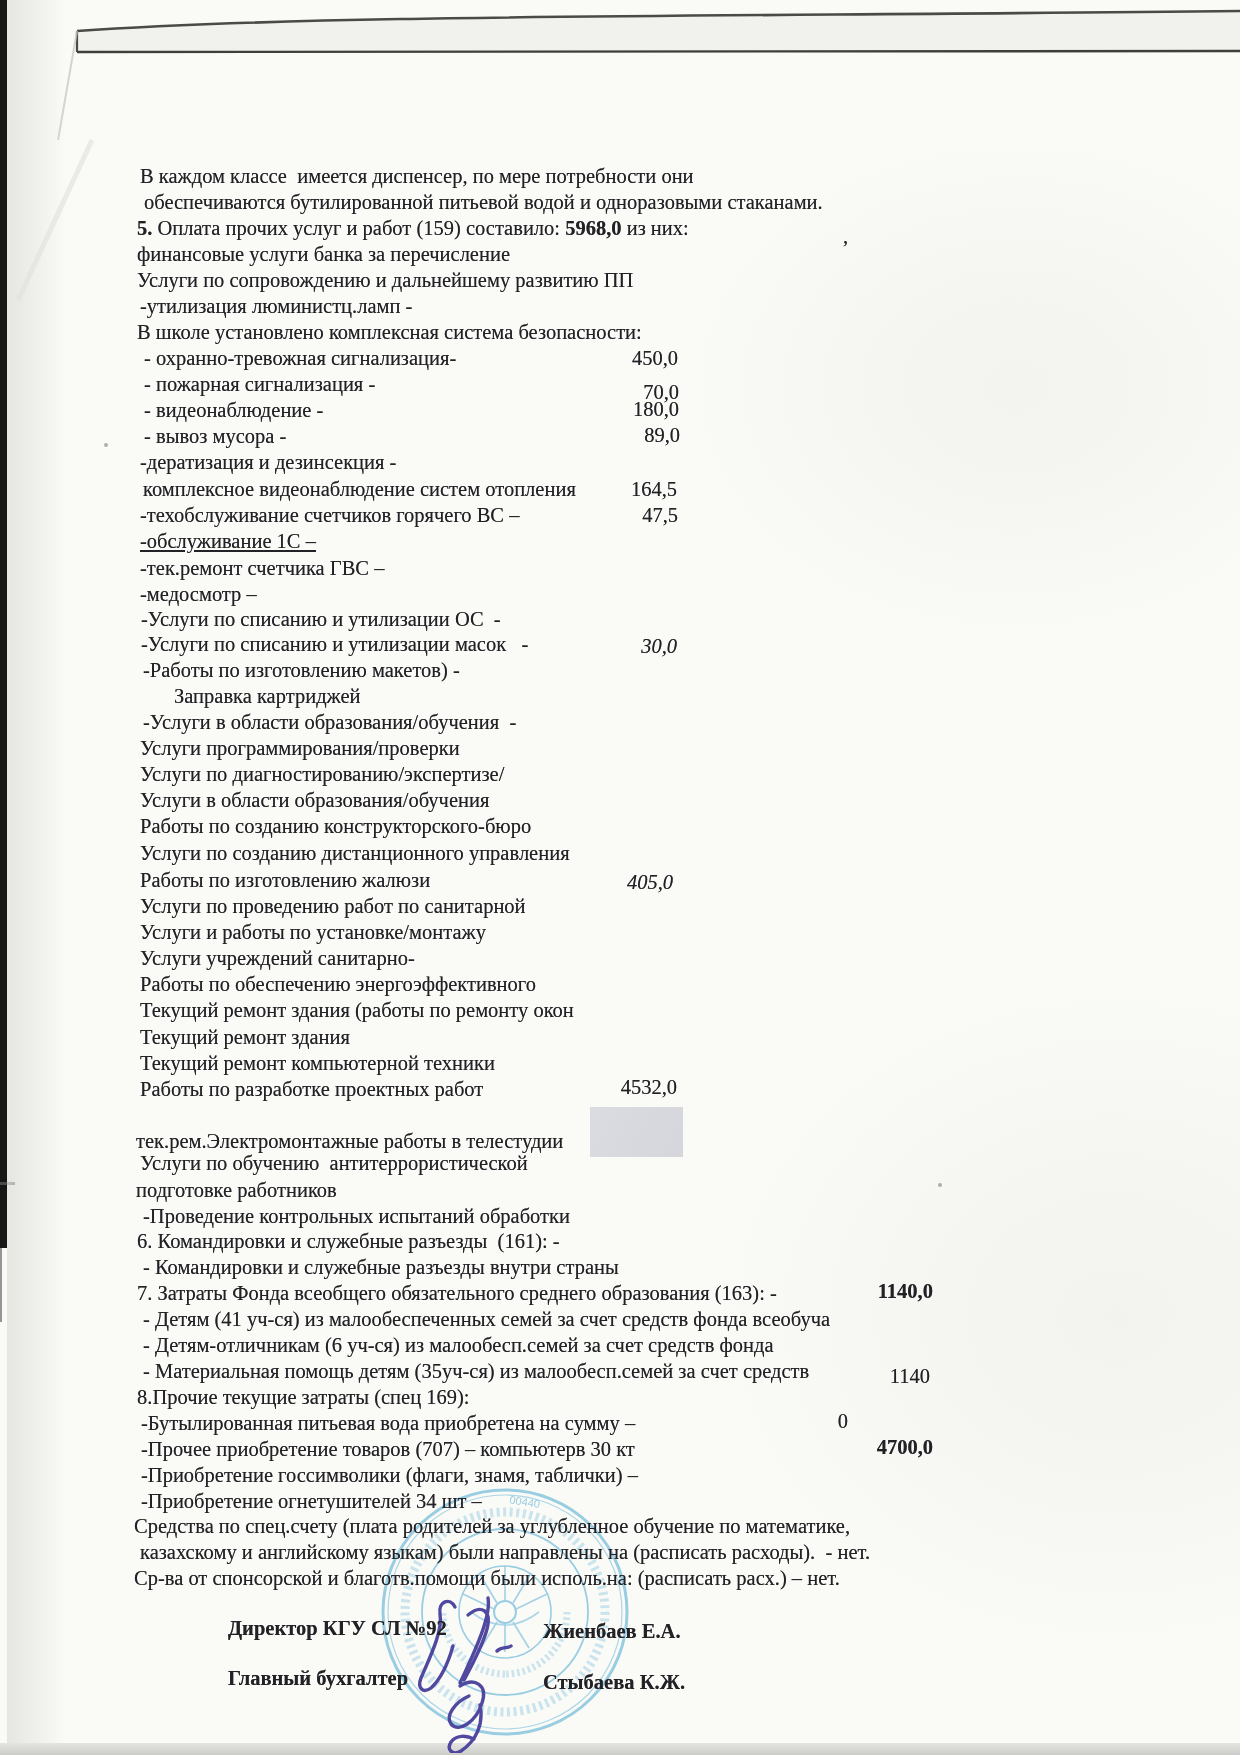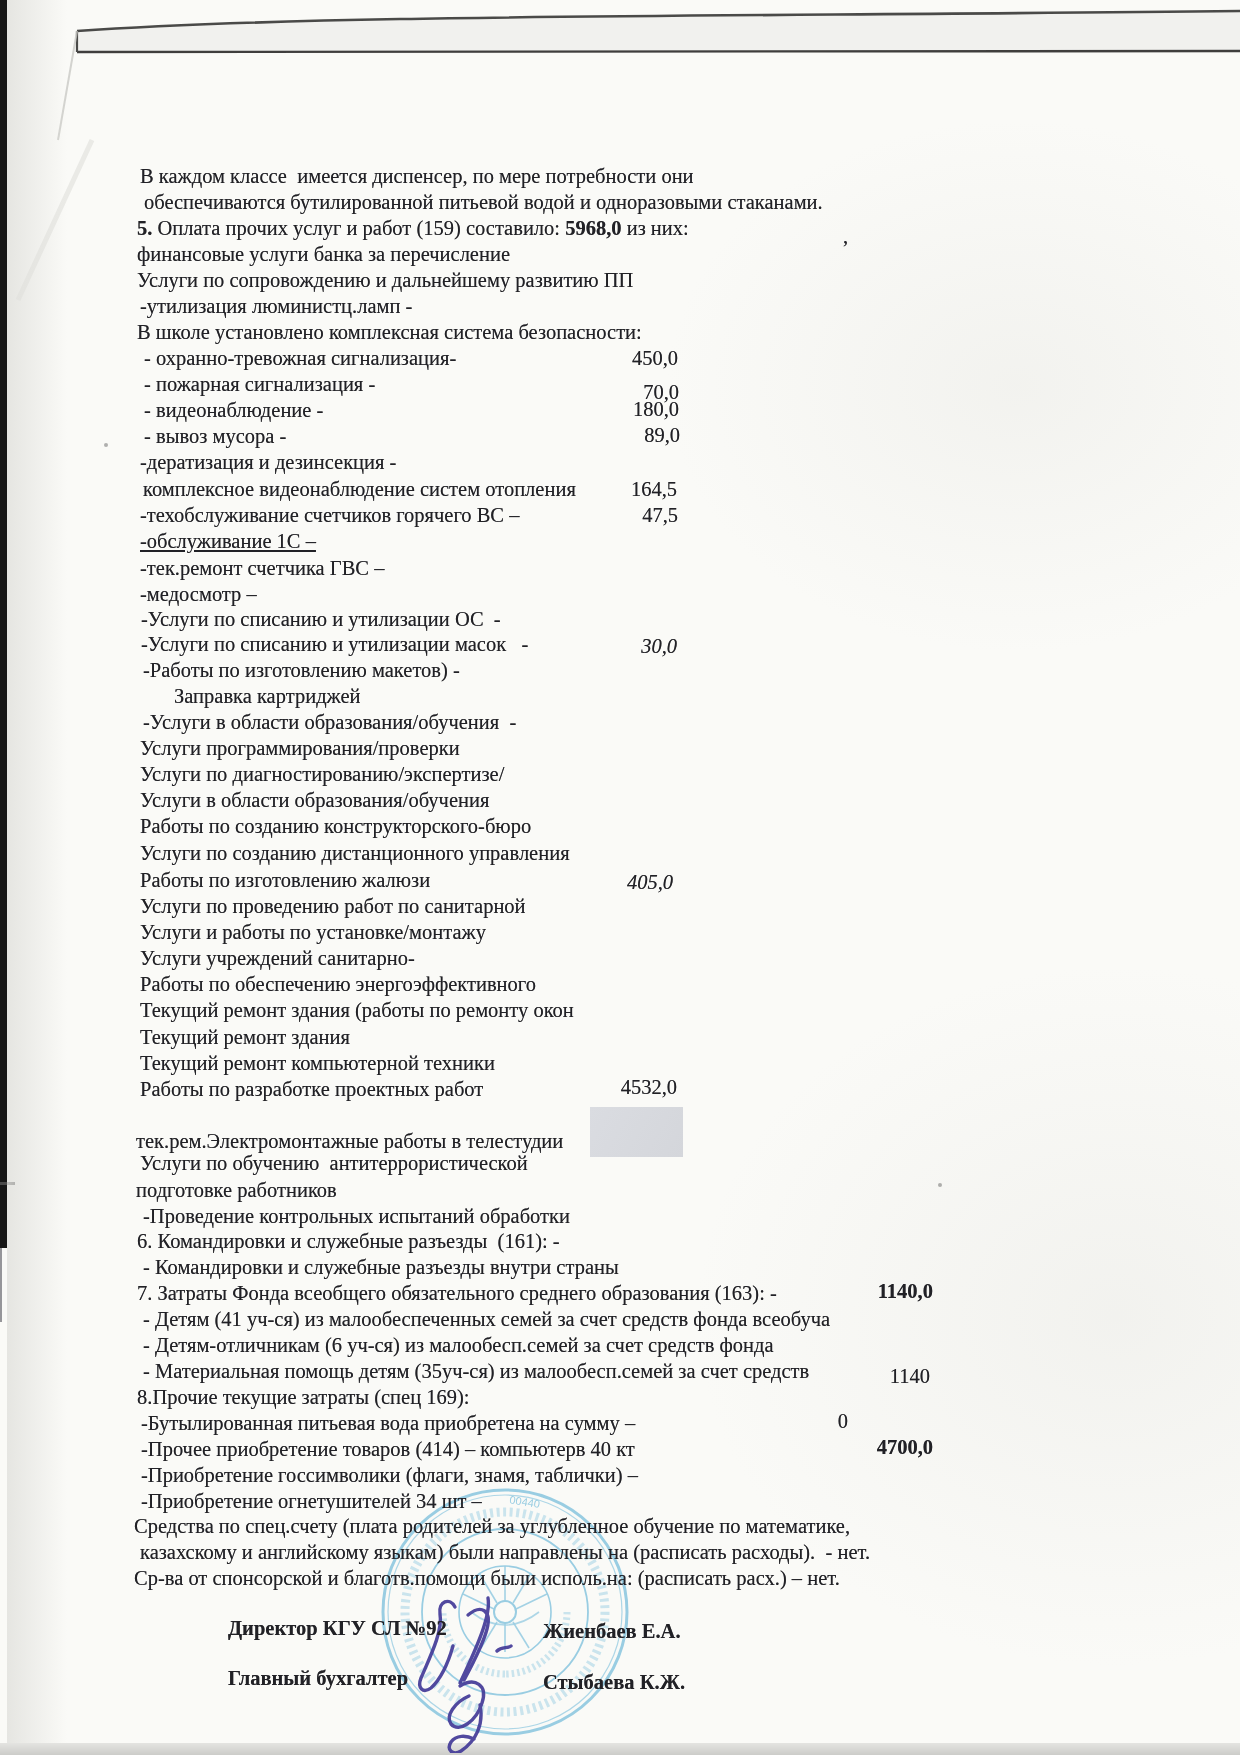--- a/index.html
+++ b/index.html
@@ -151,21 +151,21 @@
       <div class="line" style="top: 1255px; left: 143px;">- Командировки и служебные разъезды внутри страны</div>
       <div class="line" style="top: 1281px; left: 137px;">7. Затраты Фонда всеобщего обязательного среднего образования (163): -</div>
       <div class="line b" style="top: 1279px; right: 307px;">1140,0</div>
       <div class="line" style="top: 1307px; left: 143px;">- Детям (41 уч-ся) из малообеспеченных семей за счет средств фонда всеобуча</div>
       <div class="line" style="top: 1333px; left: 143px;">- Детям-отличникам (6 уч-ся) из малообесп.семей за счет средств фонда</div>
       <div class="line" style="top: 1359px; left: 143px;">- Материальная помощь детям (35уч-ся) из малообесп.семей за счет средств</div>
       <div class="line" style="top: 1364px; right: 310px;">1140</div>
       <div class="line" style="top: 1385px; left: 137px;">8.Прочие текущие затраты (спец 169):</div>
       <div class="line" style="top: 1411px; left: 141px;">-Бутылированная питьевая вода приобретена на сумму –</div>
       <div class="line" style="top: 1409px; right: 392px;">0</div>
-      <div class="line" style="top: 1437px; left: 141px;">-Прочее приобретение товаров (414) – компьютерв 40 кт</div>
+      <div class="line" style="top: 1437px; left: 141px;">-Прочее приобретение товаров (707) – компьютерв 30 кт</div>
       <div class="line b" style="top: 1435px; right: 307px;">4700,0</div>
       <div class="line" style="top: 1463px; left: 141px;">-Приобретение госсимволики (флаги, знамя, таблички) –</div>
       <div class="line" style="top: 1489px; left: 141px;">-Приобретение огнетушителей 34 шт –</div>
       <div class="line" style="top: 1514px; left: 134px;">Средства по спец.счету (плата родителей за углубленное обучение по математике,</div>
       <div class="line" style="top: 1540px; left: 140px;">казахскому и английскому языкам) были направлены на (расписать расходы).  - нет.</div>
       <div class="line" style="top: 1566px; left: 134px;">Ср-ва от спонсорской и благотв.помощи были исполь.на: (расписать расх.) – нет.</div>
       <div class="line b" style="top: 1616px; left: 228px;">Директор КГУ СЛ №92</div>
       <div class="line b" style="top: 1619px; left: 543px;">Жиенбаев Е.А.</div>
       <div class="line b" style="top: 1666px; left: 228px;">Главный бухгалтер</div>
       <div class="line b" style="top: 1670px; left: 543px;">Стыбаева К.Ж.</div>

